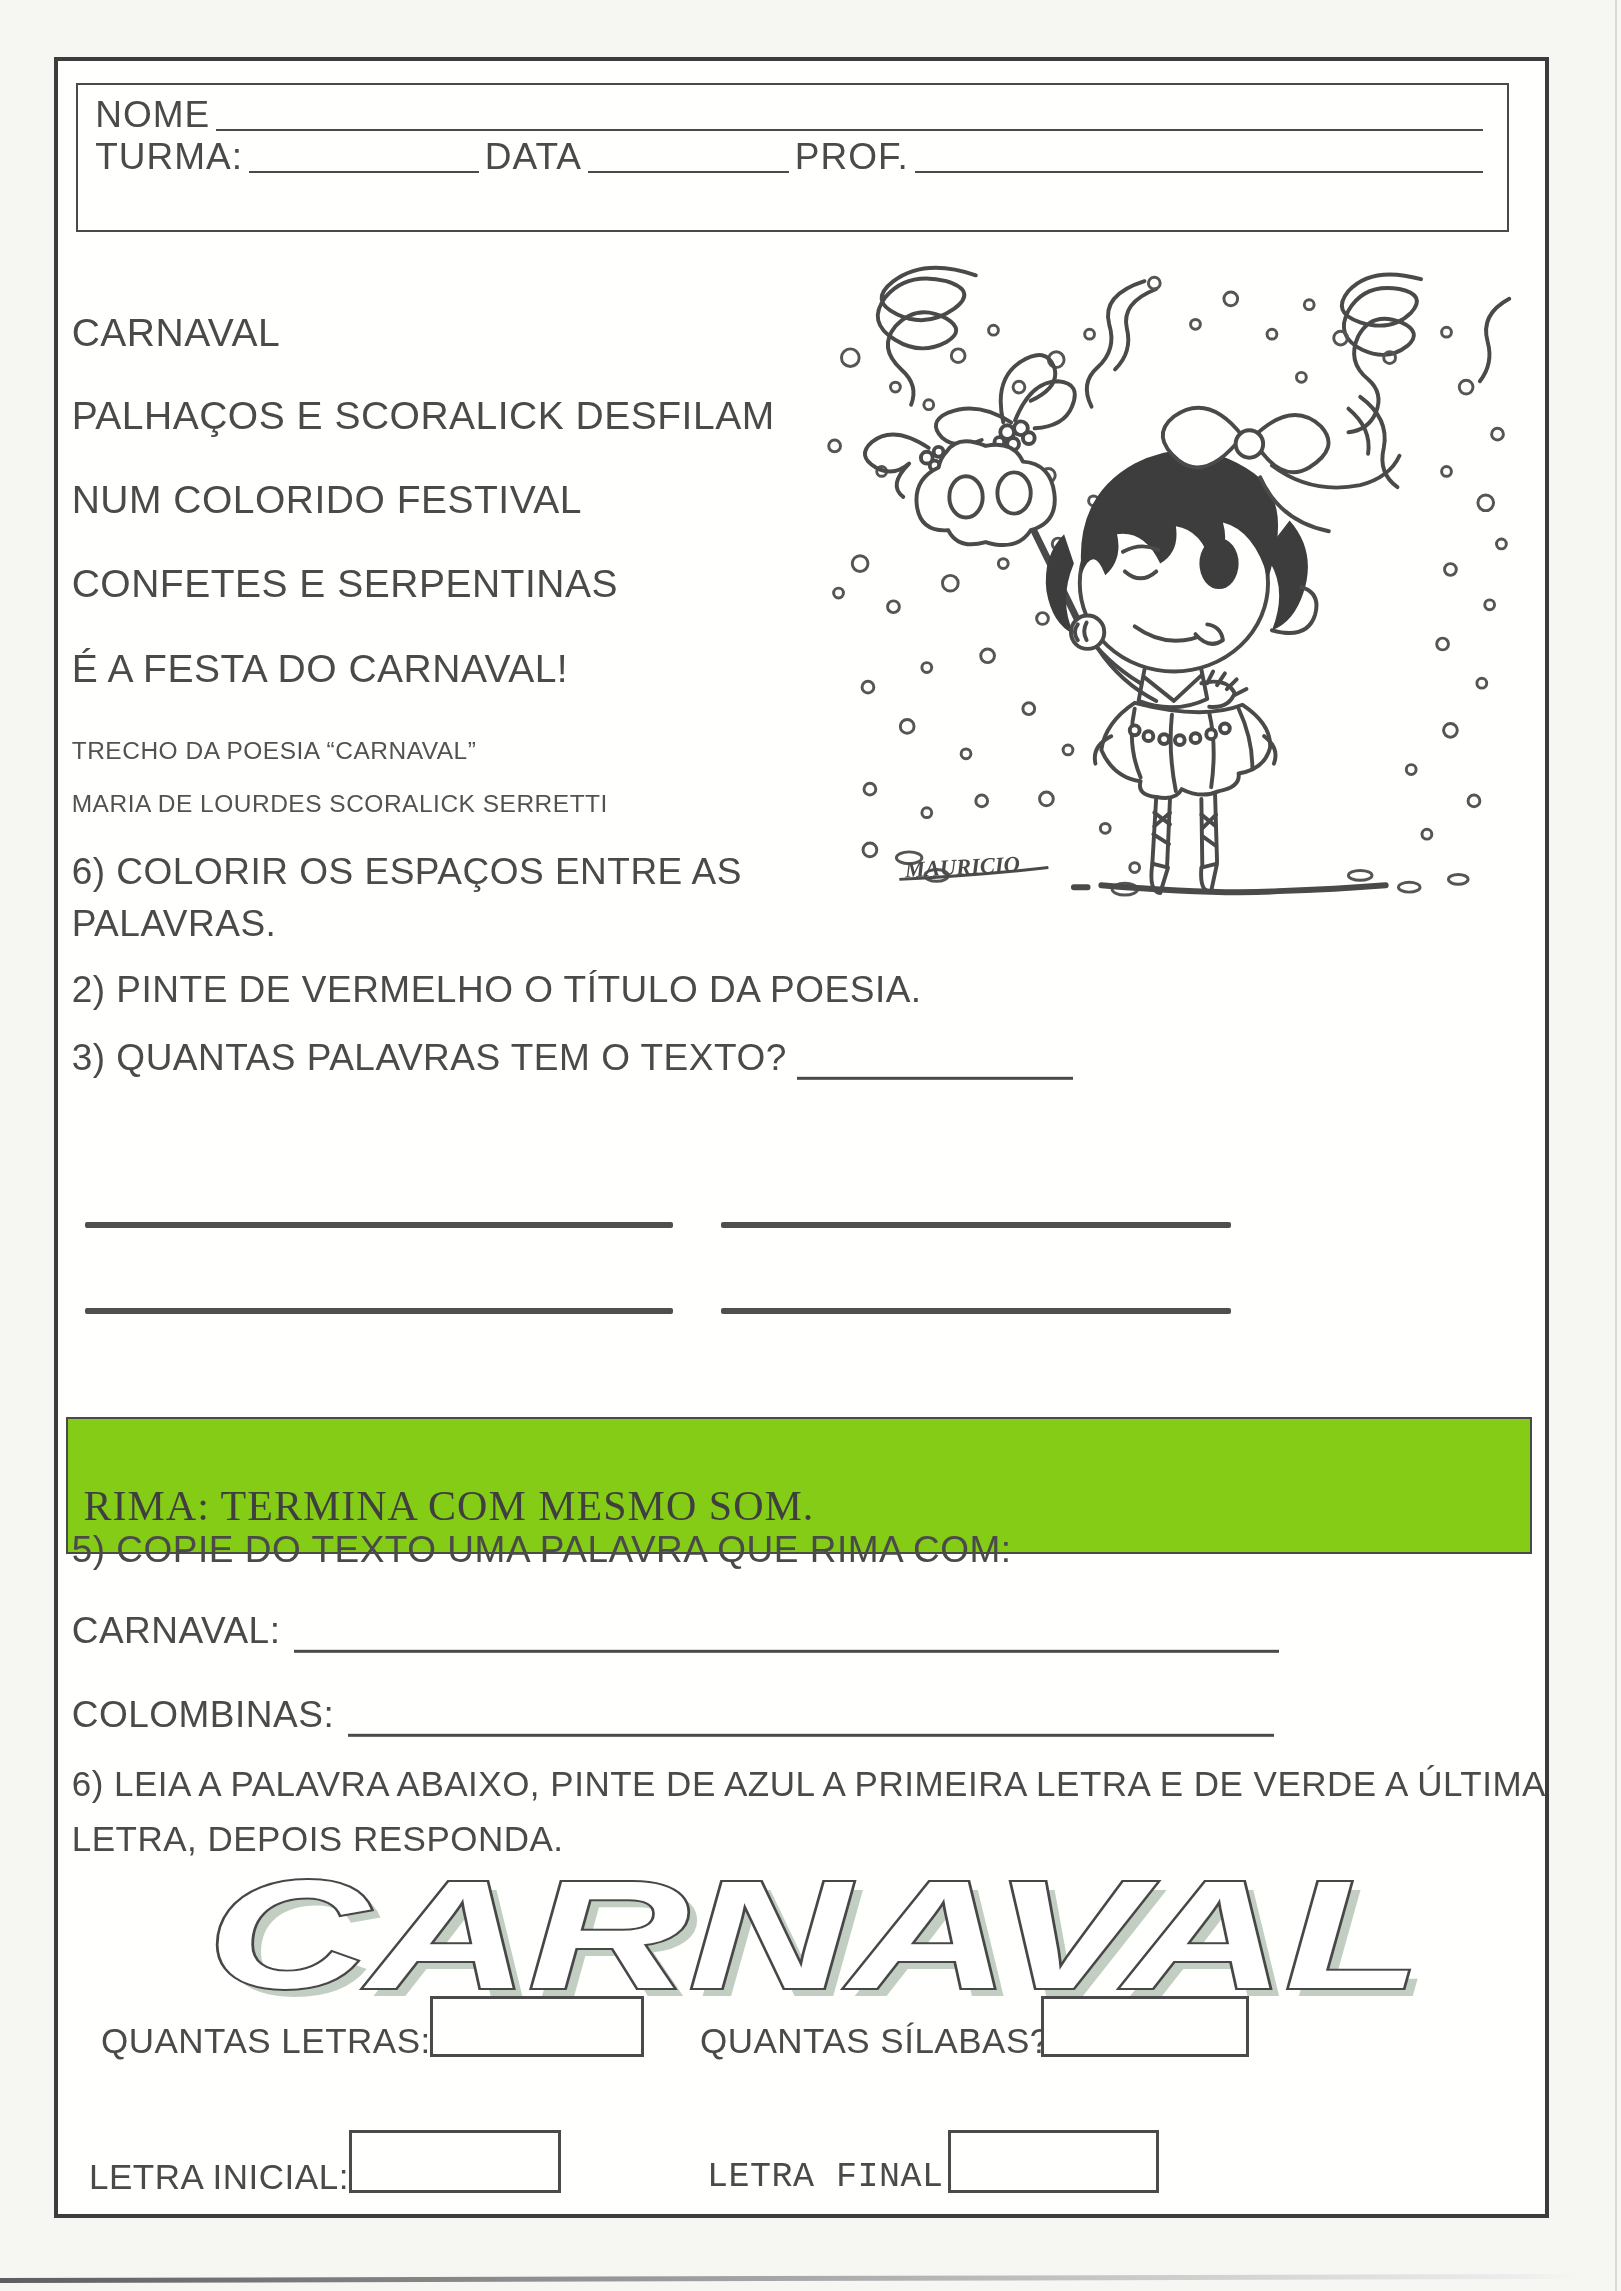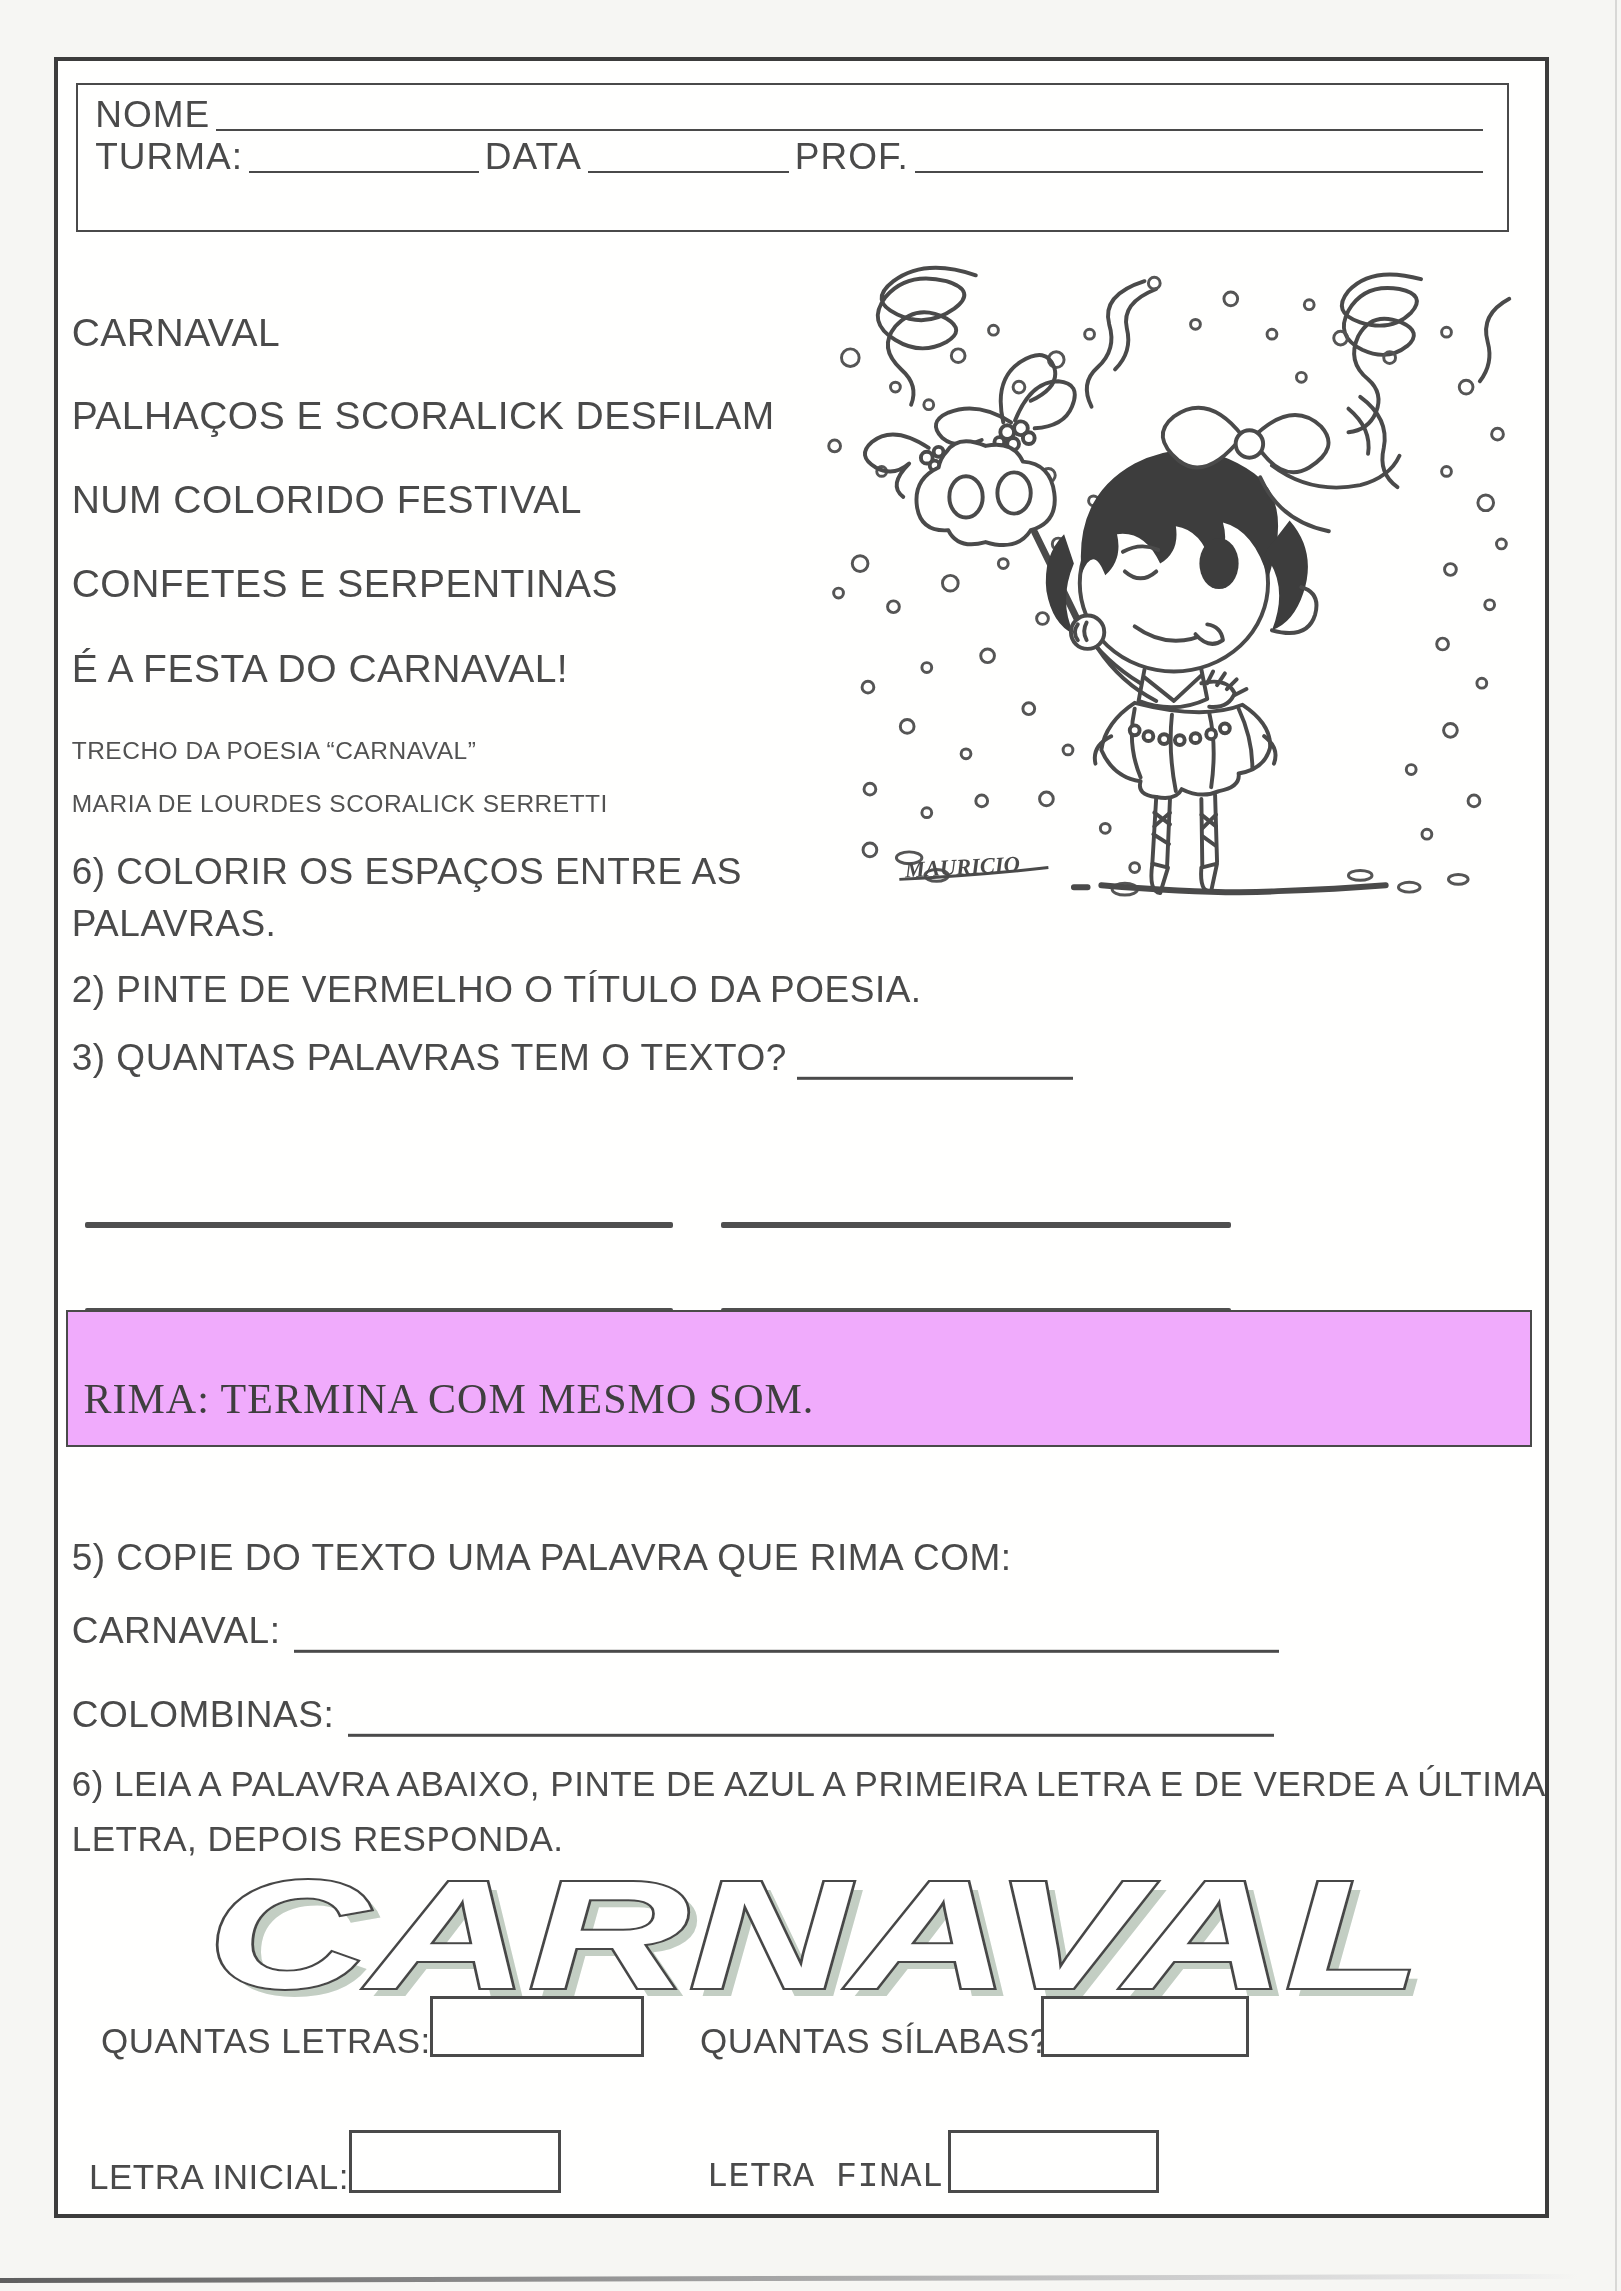--- a/index.html
+++ b/index.html
@@ -16,21 +16,21 @@
   .header-box { position:absolute; left:17.6px; top:21.6px; width:1433px; height:149px; border:2.9px solid #4a4a4a; padding:9.8px 17.6px 13.7px 17.6px; display:flex; flex-direction:column; background:#fffffe; }
   .hrow { display:flex; align-items:flex-end; }
   .hrow .lbl { font-size:37px; color:#4a4a4a; letter-spacing:1px; }
   .fl { border-bottom:2.9px solid #4a4a4a; height:9.8px; margin:0 5.9px 5.9px 5.9px; }
   .grow { flex:1; }
   .w240 { width:230px; } .w200 { width:201px; }
   
   .wline { position:absolute; height:5.9px; background:#4f4f4f; border-radius:2px; }
   .uline { display:inline-block; border-bottom:3.9px solid #4a4a4a; height:29px; transform:translateY(9.8px); }
   
-  .rima-box { position:absolute; left:7.8px; top:1249px; width:1466px; height:137px; border:2.9px solid #4a4a4a; background:#f0abfc; }
+  .rima-box { position:absolute; left:7.8px; top:1356px; width:1466px; height:137px; border:2.9px solid #4a4a4a; background:#84cc16; }
   .rima-heading { position:absolute; left:15.7px; top:63px; font-family:"Liberation Serif", serif; font-size:42px; letter-spacing:1px; color:#3f3f3f; white-space:nowrap; }
   .inline-row { white-space:nowrap; }
   .ansbox { position:absolute; border:3.9px solid #4a4a4a; background:#fffffe; }
   .scanline { position:absolute; left:0; top:2276px; width:1578px; height:4.9px; background:linear-gradient(to right,#5e5e5e,#9f9f9f 45%,#cfcfcf 75%,#ededed 96%, rgba(255,255,255,0)); transform:rotate(-0.15deg); }
   .edge-r { position:absolute; top:0; right:3.9px; width:2px; height:2292px; background:#d8d8d6; }
 </style>
 </head>
 <body>
 
 <div class="scan">
@@ -69,21 +69,21 @@
 
     <div class="wline" style="left:27.4px;  top:1161px; width:588px;"></div>
     <div class="wline" style="left:663px; top:1161px; width:510px;"></div>
     <div class="wline" style="left:27.4px;  top:1247px; width:588px;"></div>
     <div class="wline" style="left:663px; top:1247px; width:510px;"></div>
 
     <div class="rima-box">
       <div class="rima-heading">RIMA: TERMINA COM MESMO SOM.</div>
     </div>
 
-    <div class="abs txt" style="left:13.7px; top:1468px;margin-top:8px;">5) COPIE DO TEXTO UMA PALAVRA QUE RIMA COM:</div>
+    <div class="abs txt" style="left:13.7px; top:1468px;">5) COPIE DO TEXTO UMA PALAVRA QUE RIMA COM:</div>
     <div class="abs txt inline-row" style="left:13.7px; top:1549px;">
       <span>CARNAVAL:</span><span class="uline" style="width:985px; margin-left:13.7px;"></span>
     </div>
     <div class="abs txt inline-row" style="left:13.7px; top:1633px;">
       <span>COLOMBINAS:</span><span class="uline" style="width:926px; margin-left:13.7px;"></span>
     </div>
 
     <div class="abs txt" style="left:13.7px; top:1703px; font-size:35px;">6) LEIA A PALAVRA ABAIXO, PINTE DE AZUL A PRIMEIRA LETRA E DE VERDE A ÚLTIMA</div>
     <div class="abs txt" style="left:13.7px; top:1758px; font-size:35px;">LETRA, DEPOIS RESPONDA.</div>
 

